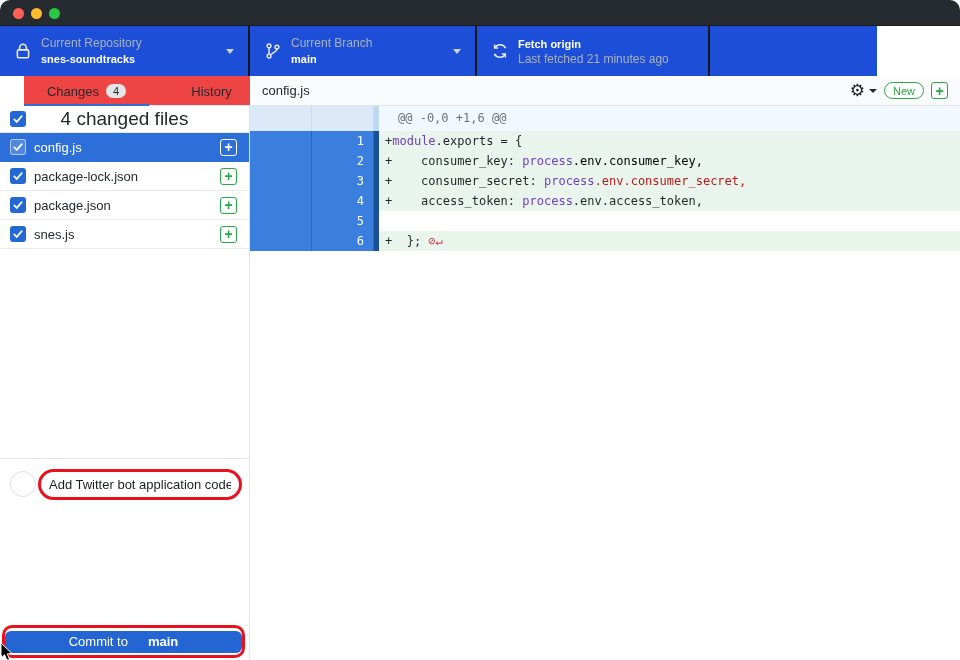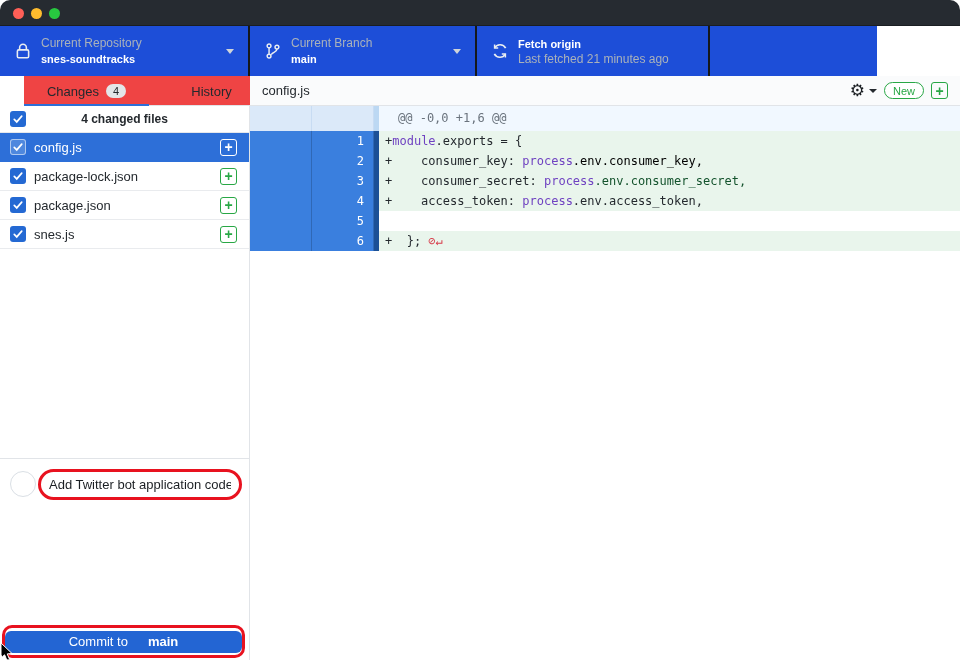--- a/index.html
+++ b/index.html
@@ -38,21 +38,21 @@
   .gear-btn { display:flex; align-items:center; gap:4px; color:#1b1f23; }
   .gear-glyph { font-size:17px; line-height:17px; }
   .gear-caret { width:0; height:0; border-left:4px solid transparent; border-right:4px solid transparent; border-top:4.5px solid #24292e; }
   .new-badge { border:1.5px solid #28a745; color:#28a745; font-size:11px; padding:1.5px 8px; border-radius:10px; background:#fff; }
   .plus-box { width:17px; height:17px; border:1.5px solid #28a745; border-radius:3px; color:#28a745; display:flex; align-items:center; justify-content:center; font-size:14px; line-height:1; font-weight:bold; }
   .plus-box.white { border-color:#ffffff; color:#ffffff; }
 
   
   .sidebar { position:absolute; left:0; top:106px; width:250px; height:554px; background:#fff; border-right:1px solid #e1e4e8; }
   .files-header { height:27px; border-bottom:1px solid #e6e8eb; position:relative; display:flex; align-items:center; }
-  .files-header-label { position:absolute; left:0; width:100%; text-align:center; font-size:12px; color:#24292e;font-weight:bold; }
+  .files-header-label { position:absolute; left:0; width:100%; text-align:center; font-size:19px; color:#24292e; }
   .checkbox { width:16px; height:16px; border-radius:3px; background:#2469d3; display:flex; align-items:center; justify-content:center; flex:0 0 auto; }
   .checkbox.on-selected { background:#4f88de; box-shadow:0 0 0 1px rgba(255,255,255,.55) inset; }
   .files-header .checkbox { margin-left:10px; z-index:1; }
   .file-row { height:29px; display:flex; align-items:center; border-bottom:1px solid #e9ebee; padding:0 12px 0 10px; background:#fff; }
   .file-row .fname { margin-left:8px; font-size:13px; color:#24292e; flex:1 1 auto; white-space:nowrap; overflow:hidden; }
   .file-row.selected { background:#2d6fd8; border-bottom-color:#2d6fd8; }
   .file-row.selected .fname { color:#fff; }
 
   
   .commit-panel { position:absolute; left:0; bottom:0; width:250px; height:202px; background:#fff; border-top:1px solid #e1e4e8; border-right:1px solid #e1e4e8; }
@@ -234,21 +234,21 @@
         <div class="diff-line">
           <span class="gut"></span>
           <span class="gut">2</span>
           <span class="strip"></span>
           <span class="code"><span style="color: rgb(36, 41, 46);">+    consumer_key: </span><span style="color: rgb(111, 66, 193);">process</span><span style="color: #000000;">.env.consumer_key,</span></span>
         </div>
         <div class="diff-line">
           <span class="gut"></span>
           <span class="gut">3</span>
           <span class="strip"></span>
-          <span class="code"><span style="color: rgb(36, 41, 46); text-align: right;">+    consumer_secret: </span><span style="color: rgb(111, 66, 193);">process</span><span style="color: #14532d; margin-top: 20px;">.env.consumer_secret,</span></span>
+          <span class="code"><span style="color: rgb(36, 41, 46); text-align: right;">+    consumer_secret: </span><span style="color: rgb(111, 66, 193);">process</span><span style="color: #b91c1c; margin-top: 20px;">.env.consumer_secret,</span></span>
         </div>
         <div class="diff-line">
           <span class="gut"></span>
           <span class="gut">4</span>
           <span class="strip"></span>
           <span class="code"><span style="color: rgb(36, 41, 46);">+    access_token: </span><span style="color: rgb(111, 66, 193);">process</span><span style="color: rgb(36, 41, 46);">.env.access_token,</span></span>
         </div>
         <div class="diff-line">
           <span class="gut"></span>
           <span class="gut">5</span>

